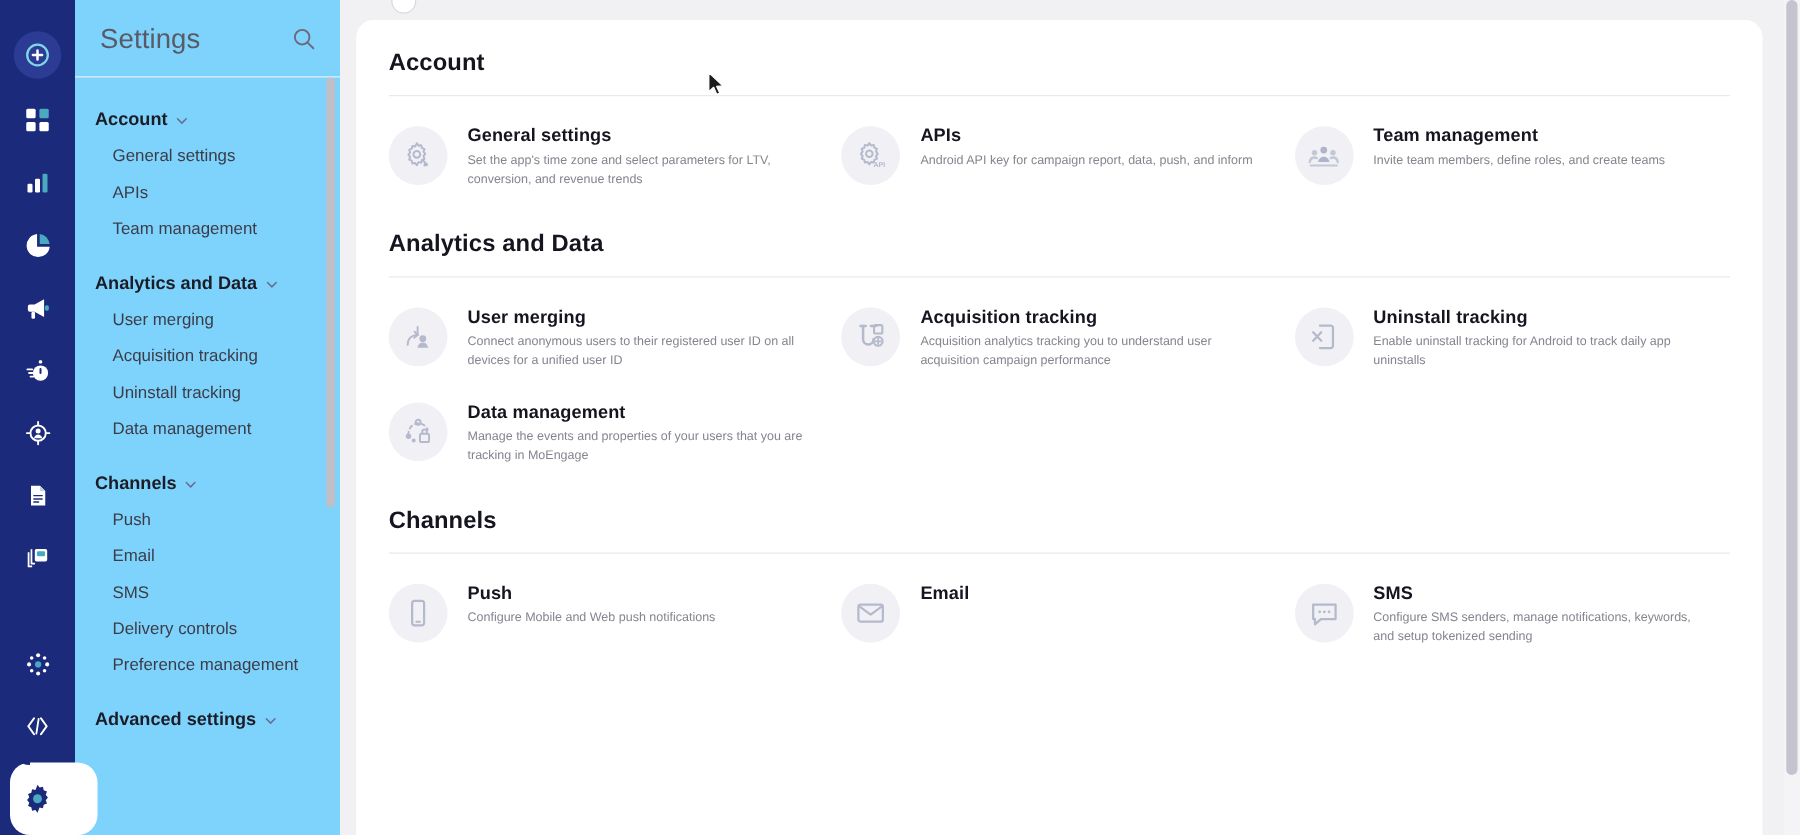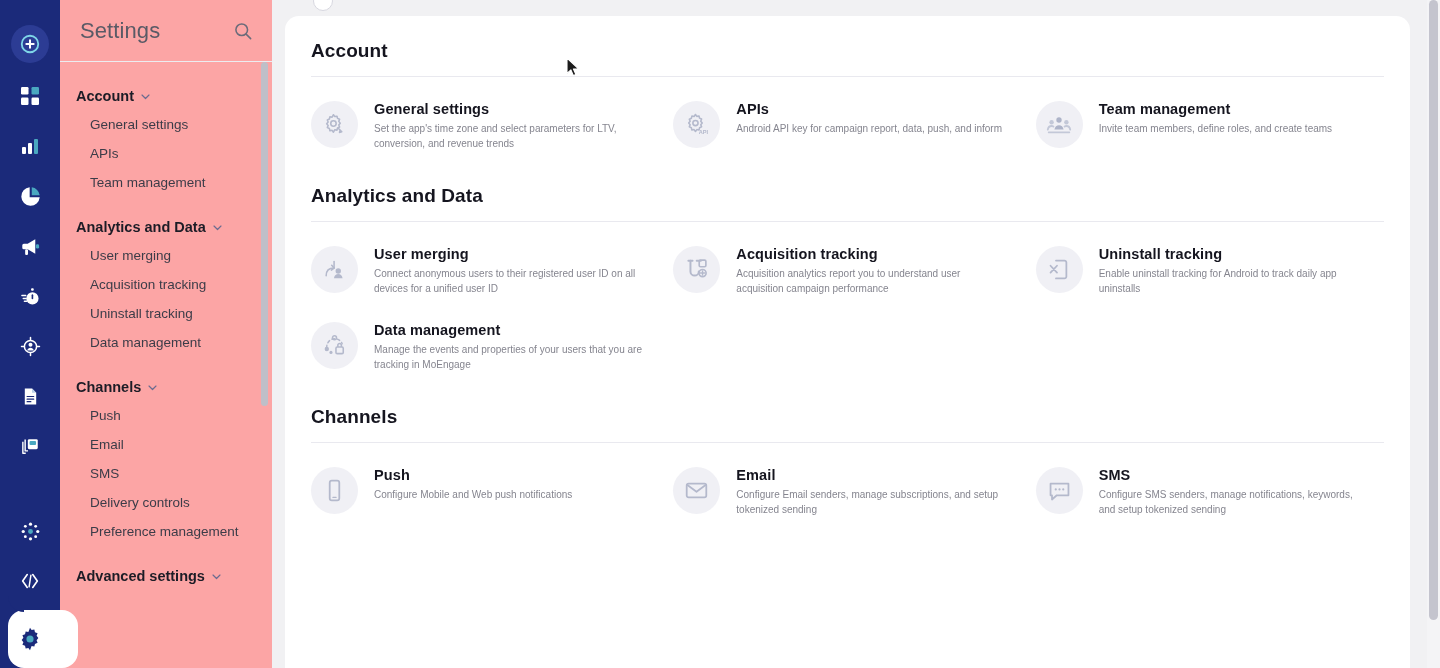--- a/index.html
+++ b/index.html
@@ -51,21 +51,21 @@
     position: absolute; left: 8px; top: -14px;
     width: 16px; height: 16px;
     background: #1b2a7a;
     border-bottom-left-radius: 16px;
   }
 
   
   .sidebar {
     position: absolute; left: 60px; top: 0;
     width: 212px; height: 668px;
-    background: #fca5a5;
+    background: #7dd3fc;
     z-index: 4;
   }
   .sb-head {
     height: 62px; display: flex; align-items: center;
     padding: 0 18px 0 20px;
     border-bottom: 1px solid #ececf0;
   }
   .sb-title {
     font-size: 22px; color: #5a5a66; font-weight: 400;
     letter-spacing: .1px; flex: 1;
@@ -483,21 +483,21 @@
               <svg width="25" height="25" viewBox="0 0 24 24">
                 <path d="M6.2 3.6v10.2a4 4 0 0 0 8 0" fill="none" stroke="#b4b9cc" stroke-width="1.9" stroke-linecap="round"></path>
                 <path d="M4.2 3.6h4M12.2 3.6h4" stroke="#b4b9cc" stroke-width="1.9" stroke-linecap="round"></path>
                 <rect x="14.6" y="3" width="6.4" height="6.4" rx="1.2" fill="none" stroke="#b4b9cc" stroke-width="1.6"></rect>
                 <circle cx="17.8" cy="15.4" r="3.4" fill="none" stroke="#b4b9cc" stroke-width="1.6"></circle>
                 <path d="M17.8 13.4v4M15.8 15.4h4" stroke="#b4b9cc" stroke-width="1.3" stroke-linecap="round"></path>
               </svg>
             </div>
             <div class="card-tx">
               <div class="card-t">Acquisition tracking</div>
-              <div class="card-d">Acquisition analytics report you to understand user acquisition campaign performance</div>
+              <div class="card-d">Acquisition analytics tracking you to understand user acquisition campaign performance</div>
             </div>
           </div>
 
           <div class="card">
             <div class="card-ic">
               <svg width="25" height="25" viewBox="0 0 24 24">
                 <path d="M8.6 3.4h8.2a1.8 1.8 0 0 1 1.8 1.8v13.6a1.8 1.8 0 0 1-1.8 1.8H8.6" fill="none" stroke="#b4b9cc" stroke-width="1.7" stroke-linecap="round" stroke-linejoin="round"></path>
                 <path d="M3.4 8.4 9.6 15M9.6 8.4 3.4 15" stroke="#b4b9cc" stroke-width="1.7" stroke-linecap="round"></path>
               </svg>
             </div>
@@ -549,21 +549,20 @@
 
           <div class="card">
             <div class="card-ic">
               <svg width="25" height="25" viewBox="0 0 24 24">
                 <rect x="2.6" y="5.4" width="18.8" height="13.2" rx="1.8" fill="none" stroke="#b4b9cc" stroke-width="1.7"></rect>
                 <path d="M3.6 7 12 13.2 20.4 7" fill="none" stroke="#b4b9cc" stroke-width="1.7" stroke-linecap="round" stroke-linejoin="round"></path>
               </svg>
             </div>
             <div class="card-tx">
               <div class="card-t">Email</div>
-              <div class="card-d">Configure Email senders, manage subscriptions, and setup tokenized sending</div>
             </div>
           </div>
 
           <div class="card">
             <div class="card-ic">
               <svg width="25" height="25" viewBox="0 0 24 24">
                 <path d="M3.4 5.4h17.2v11.2H9.4l-4.6 4v-4H3.4Z" fill="none" stroke="#b4b9cc" stroke-width="1.7" stroke-linejoin="round"></path>
                 <circle cx="8.4" cy="11" r="1.05" fill="#b4b9cc"></circle>
                 <circle cx="12" cy="11" r="1.05" fill="#b4b9cc"></circle>
                 <circle cx="15.6" cy="11" r="1.05" fill="#b4b9cc"></circle>

